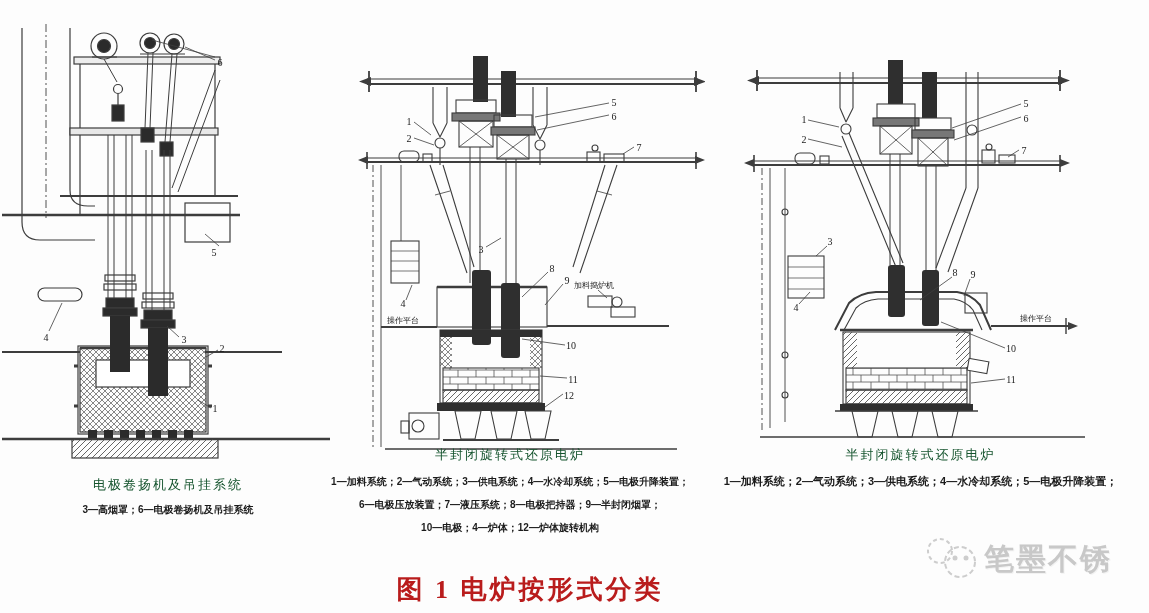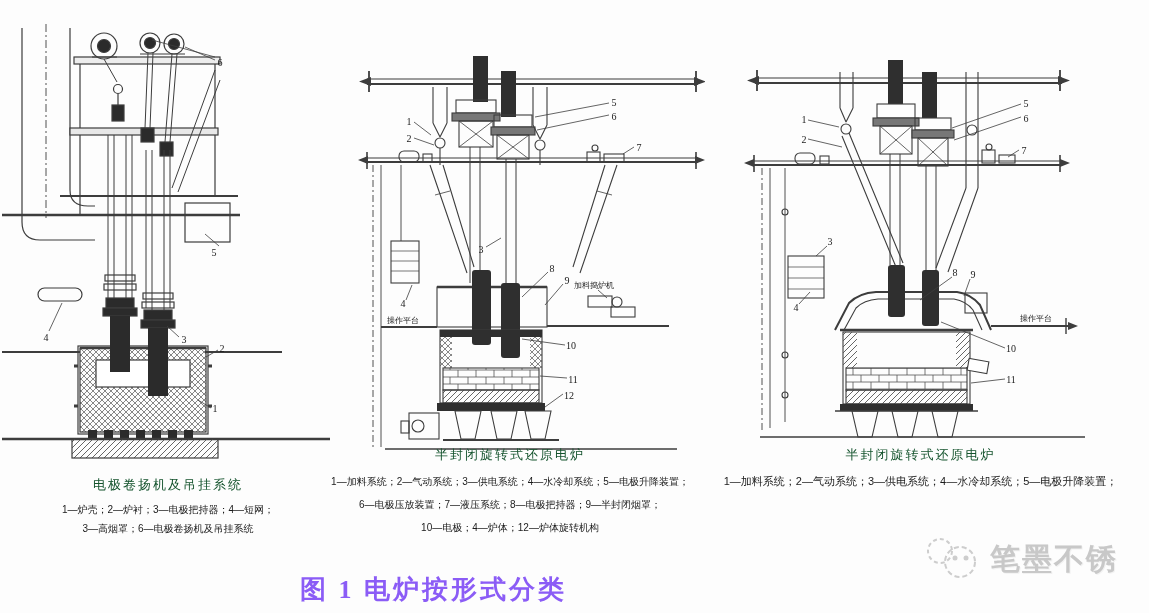--- a/index.html
+++ b/index.html
@@ -1,27 +1,27 @@
 <!DOCTYPE html>
 <html><head>
 <meta charset="utf-8">
 <style>
   html,body{margin:0;padding:0;background:#ffffff;}
   .canvas{position:relative;width:1149px;height:613px;background:#fdfdfd;overflow:hidden;
           font-family:"Liberation Sans",sans-serif;color:#151515;}
   .diagram{position:absolute;}
   .caption{position:absolute;text-align:center;}
   .cap-title{font-size:13px;font-weight:400;letter-spacing:2px;color:#14532d;margin-bottom:6px;white-space:nowrap;}
-  .cap-line{font-size:10px;font-weight:400;color:#1b1b1b;line-height:19px;white-space:nowrap;}
+  .cap-line{font-size:10px;font-weight:700;color:#1b1b1b;line-height:19px;white-space:nowrap;}
   .caption.mid .cap-line{line-height:23px;}
   .caption.right .cap-line{font-size:11px;line-height:22px;}
-  .fig-caption{position:absolute;left:300px;width:460px;top:572px;
+  .fig-caption{position:absolute;left:300px;width:460px;top:572px;text-align:center;
                font-family:"Liberation Serif",serif;font-weight:700;font-size:26px;
-               letter-spacing:3px;color:#8b5cf6;white-space:nowrap;}
-  .watermark{position:absolute;left:922px;top:531px;display:flex;align-items:center;gap:6px;}
+               letter-spacing:3px;color:#b91c1c;white-space:nowrap;}
+  .watermark{position:absolute;left:922px;top:531px;display:flex;align-items:center;}
   .watermark-text{font-size:30px;font-weight:700;letter-spacing:2px;color:#c8c8c8;
                   text-shadow:1px 1px 0 #f2f2f2;white-space:nowrap;}
   svg text{font-family:"Liberation Serif",serif;}
   .plabel{font-size:10px;fill:#1c1c1c;}
   .anno{font-size:8px;fill:#1c1c1c;font-family:"Liberation Sans",sans-serif;}
 </style>
 </head>
 <body>
 
 <div class="canvas">
@@ -385,21 +385,20 @@
         <text class="plabel" x="233" y="218" text-anchor="middle">9</text>
         <text class="plabel" x="271" y="292" text-anchor="middle">10</text>
         <text class="plabel" x="271" y="323" text-anchor="middle">11</text>
         <text class="anno" x="280" y="261">操作平台</text>
       </g>
     </svg>
   </div>
 
   <div class="caption" style="left:8px;top:476px;width:320px">
     <div class="cap-title">电极卷扬机及吊挂系统</div>
-    <div class="cap-line">1—炉壳；2—炉衬；3—电极把持器；4—短网；</div>
     <div class="cap-line">3—高烟罩；6—电极卷扬机及吊挂系统</div>
   </div>
 
   <div class="caption mid" style="left:330px;top:446px;width:360px">
     <div class="cap-title">半封闭旋转式还原电炉</div>
     <div class="cap-line">1—加料系统；2—气动系统；3—供电系统；4—水冷却系统；5—电极升降装置；</div>
     <div class="cap-line">6—电极压放装置；7—液压系统；8—电极把持器；9—半封闭烟罩；</div>
     <div class="cap-line">10—电极；4—炉体；12—炉体旋转机构</div>
   </div>
 

